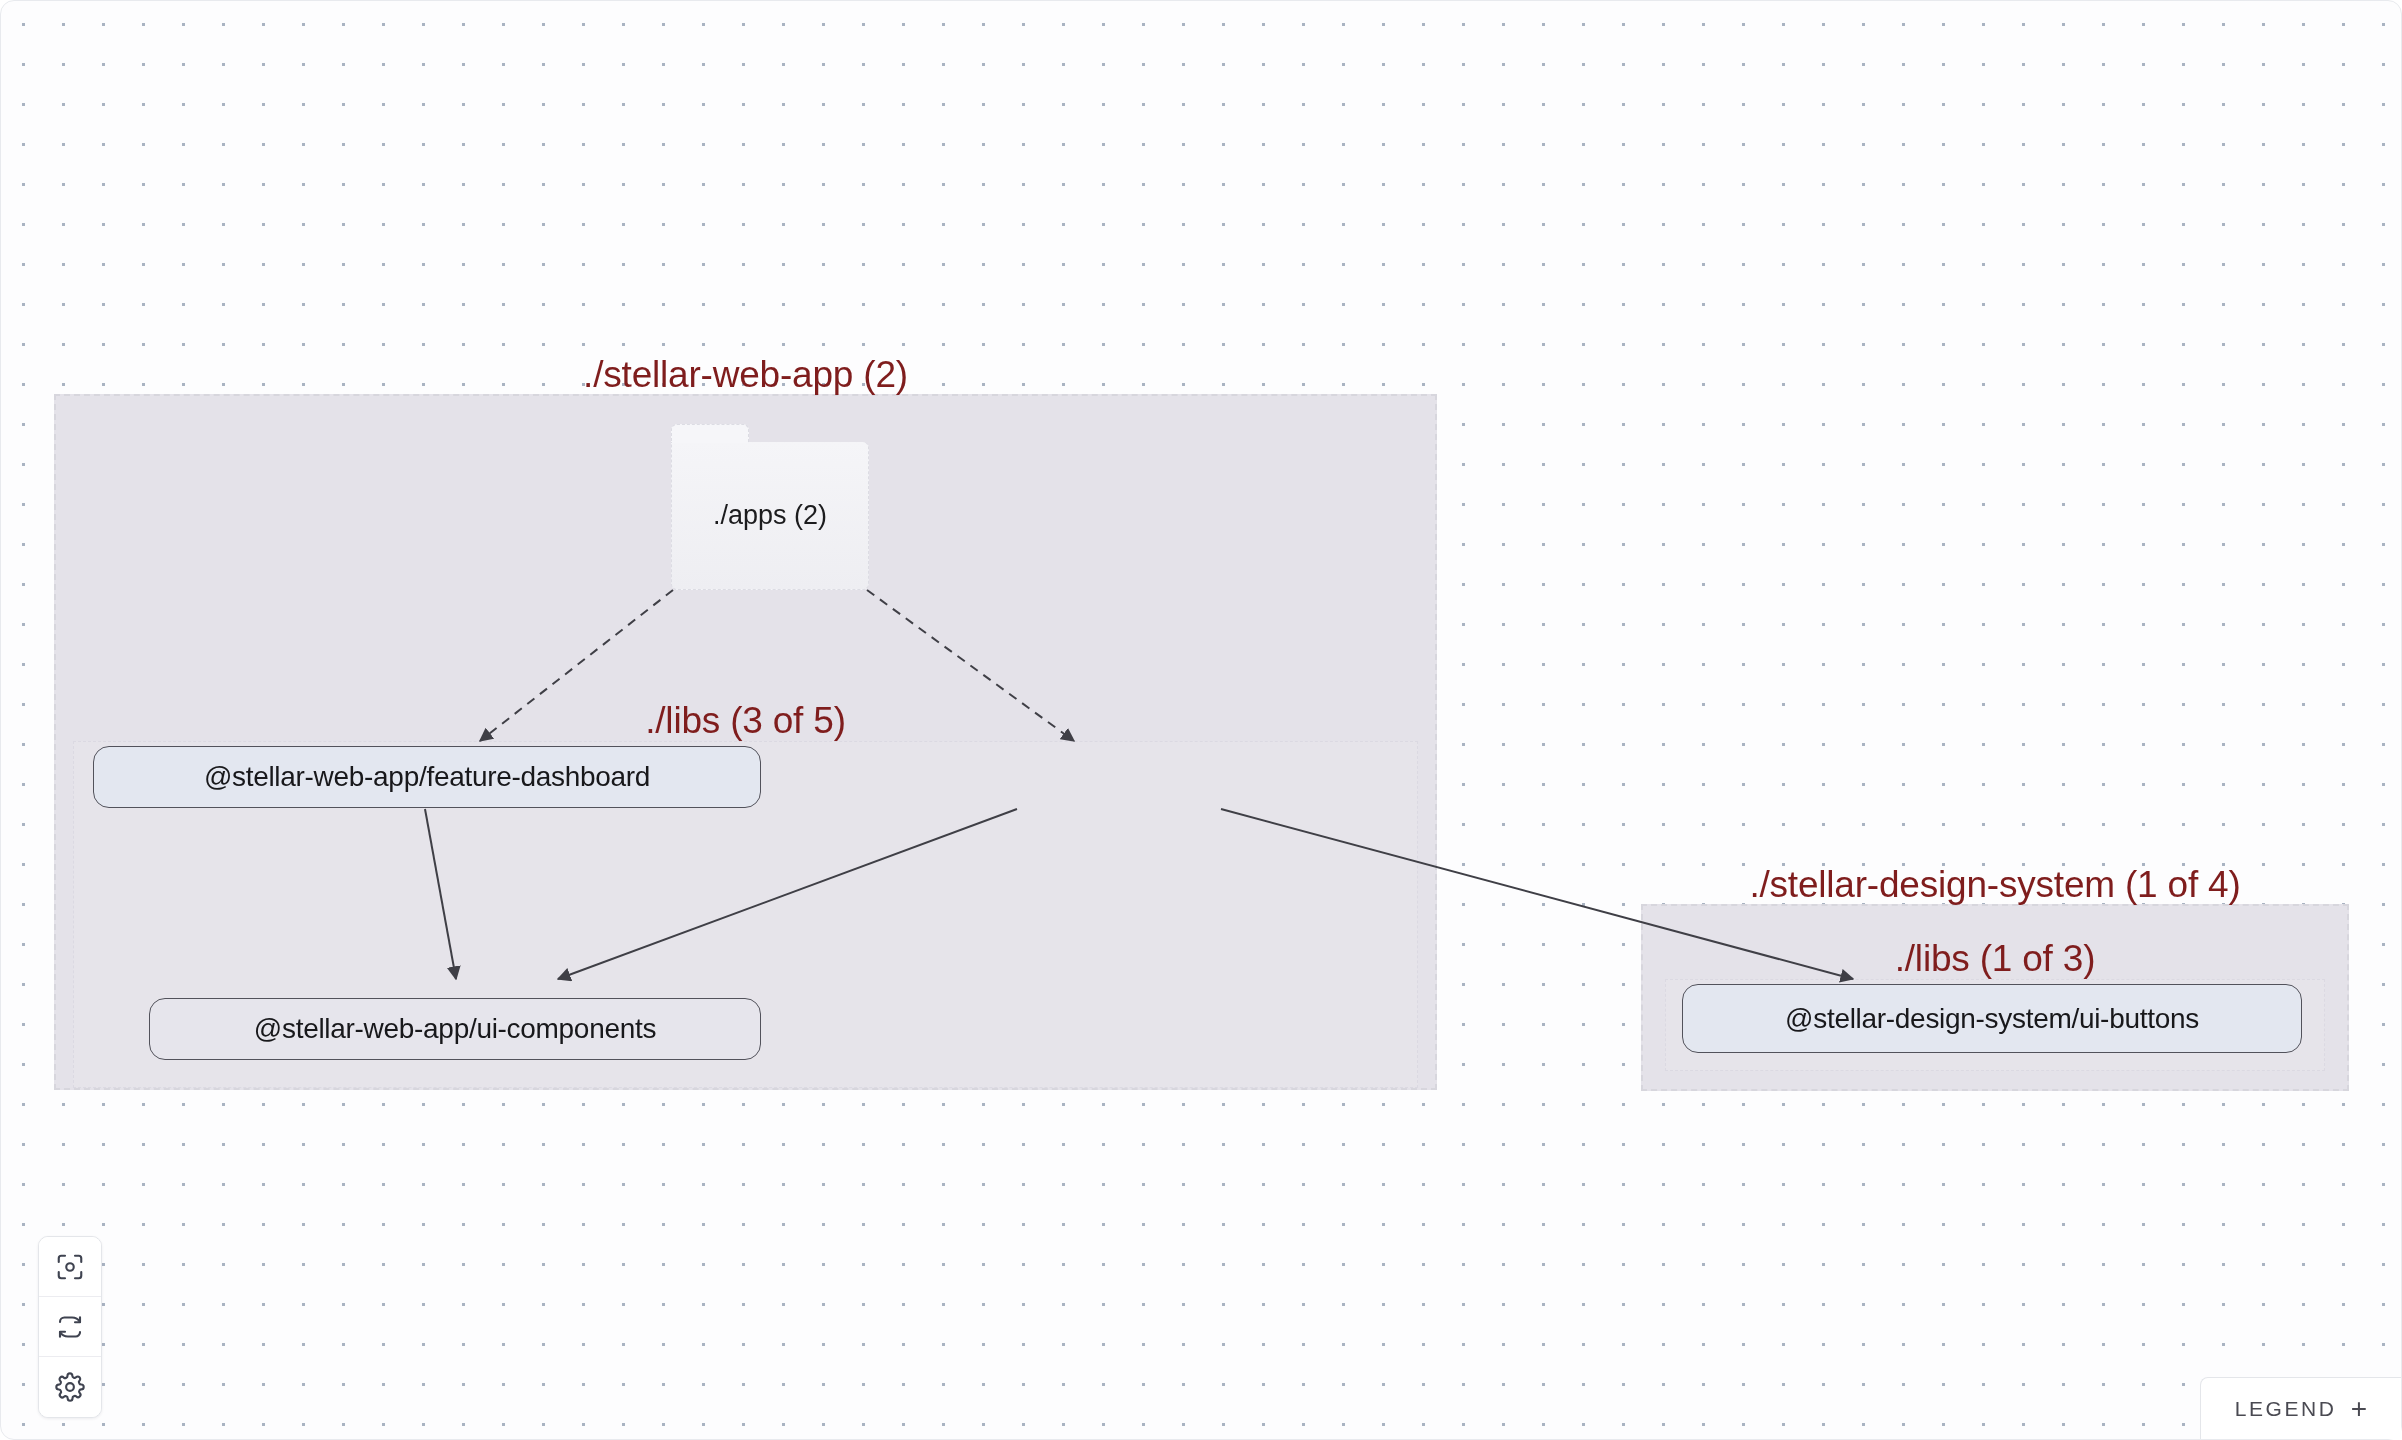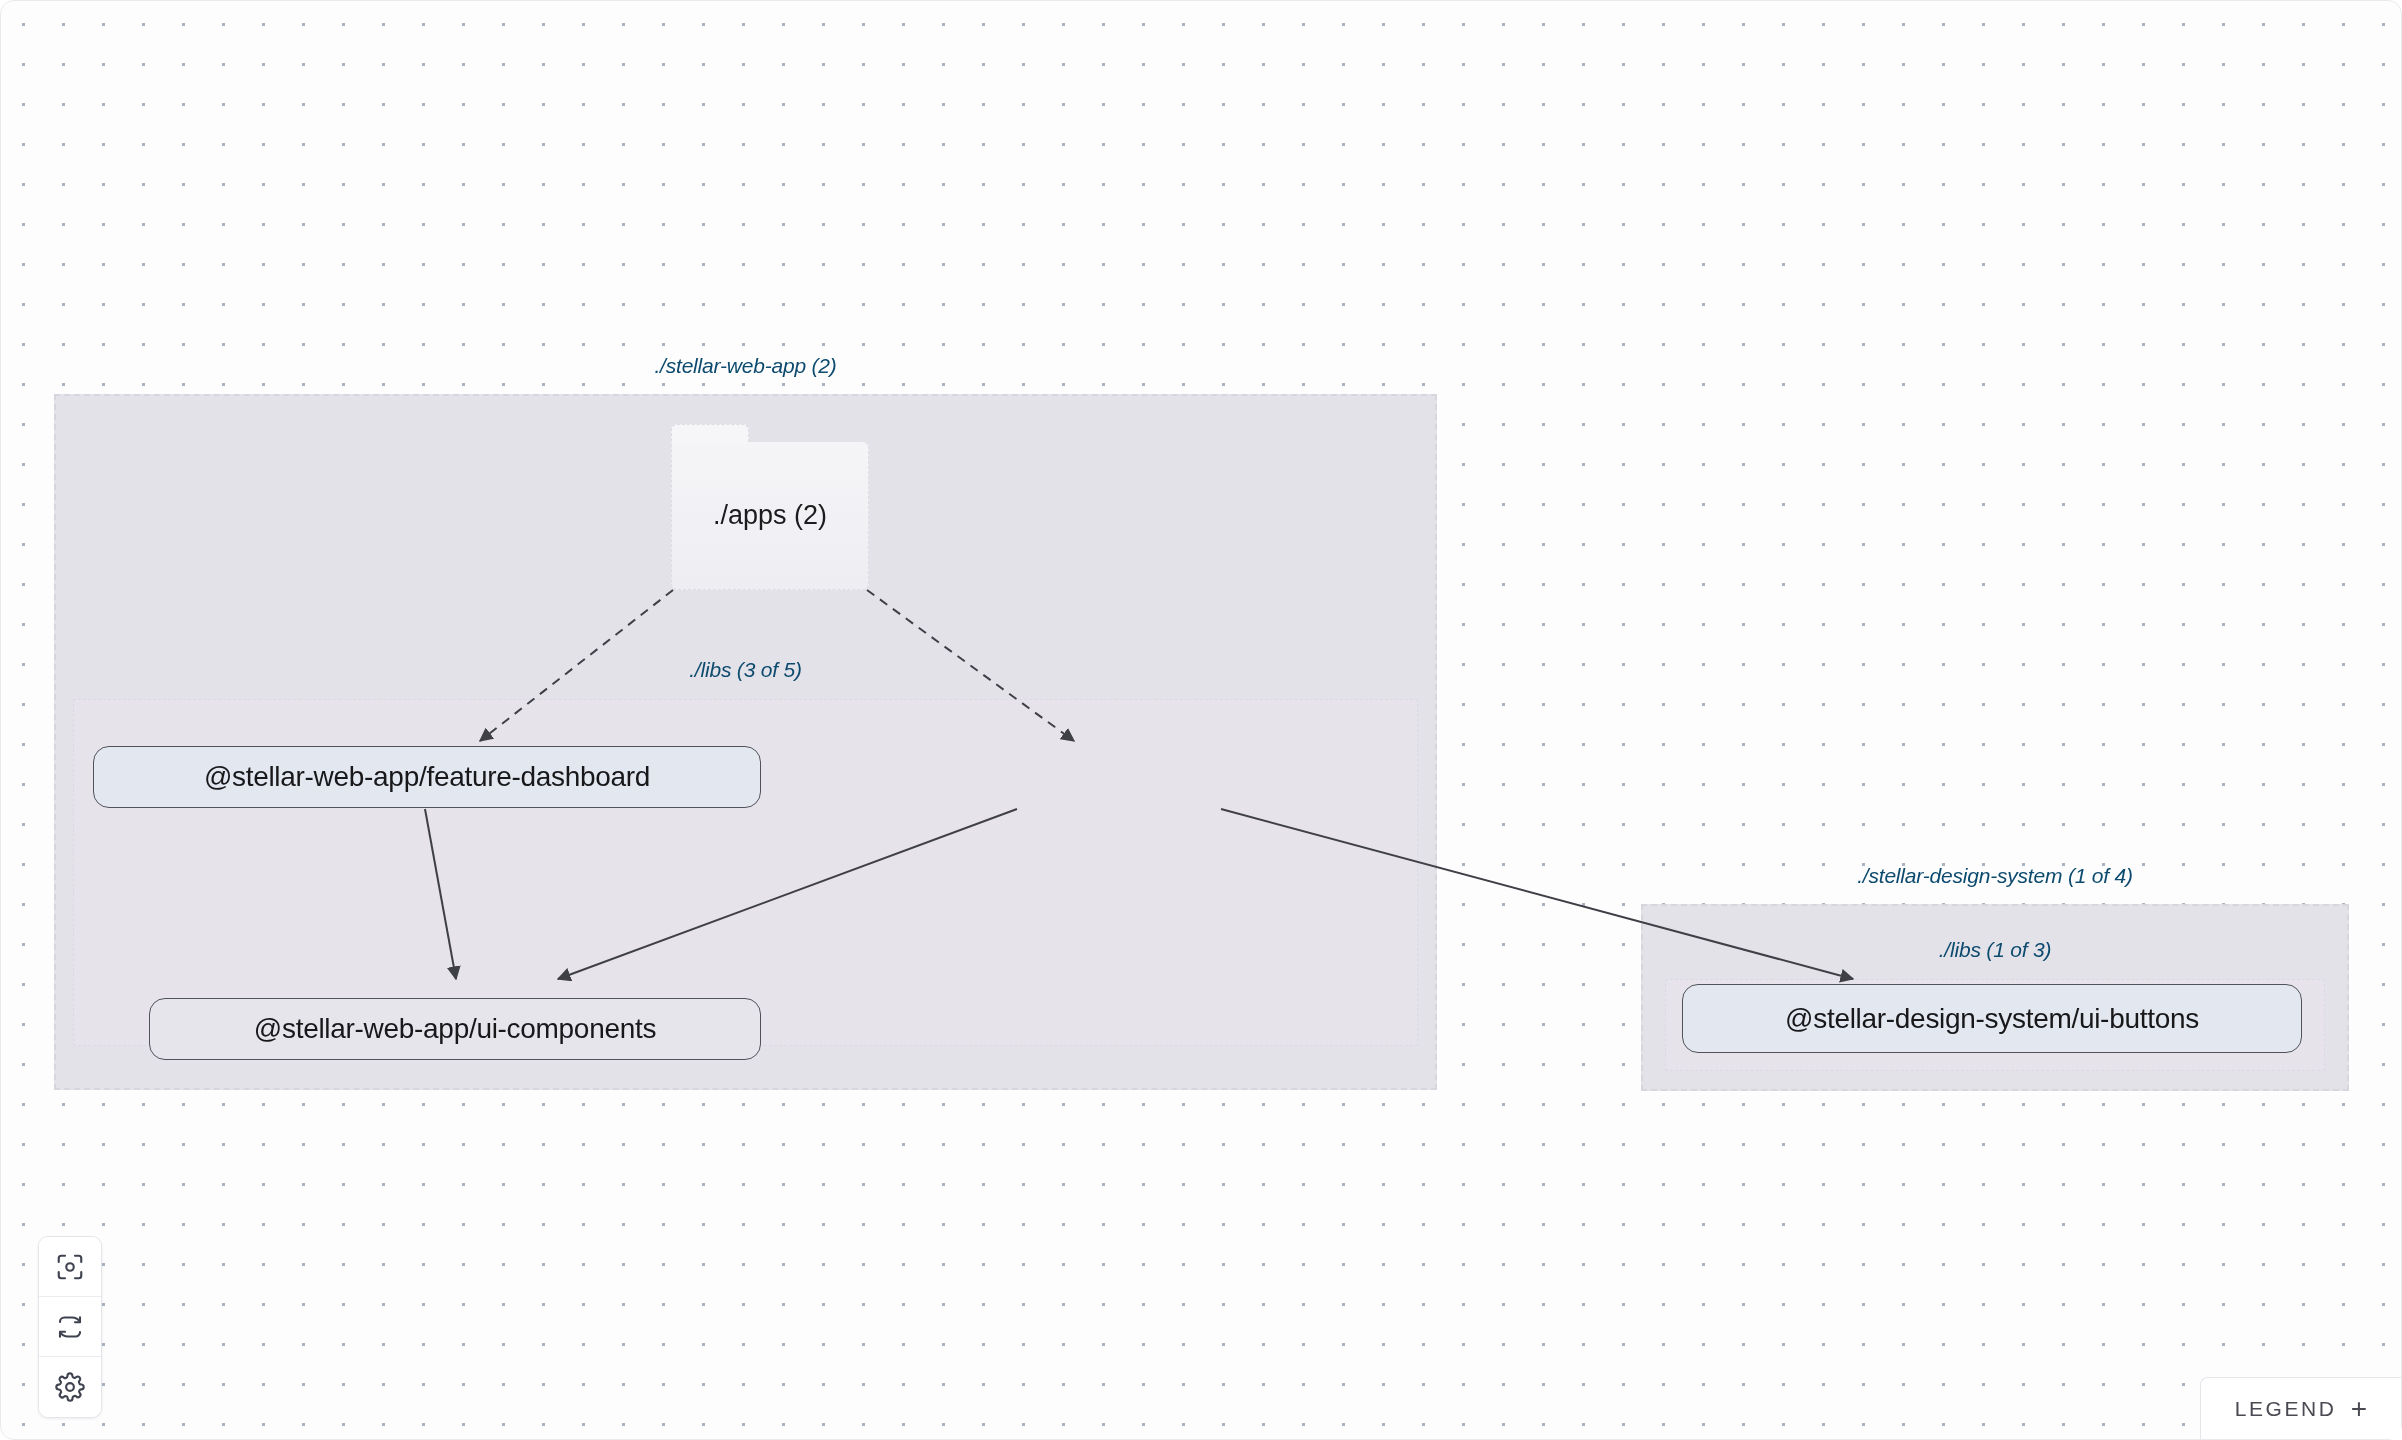--- a/index.html
+++ b/index.html
@@ -38,25 +38,24 @@
   }
   .group.nested {
     background: #e6e4ea;
     border: 1px dashed #dbd9e2;
   }
   .group-label {
     position: absolute;
     left: 0;
     width: 100%;
     text-align: center;
-    font-size: 21px;
-    color: #0c4a6e;
+    font-size: 37px;
+    color: #7f1d1d;
     white-space: nowrap;
     letter-spacing: -0.2px;
-    font-style: italic;
   }
 
   
   .folder {
     position: absolute;
     box-sizing: border-box;
     background: linear-gradient(180deg, #f5f5f8 0%, #eeeef2 100%);
     border: 1px dashed #dcdce3;
     border-top: none;
     border-radius: 0 6px 6px 6px;
@@ -166,21 +165,21 @@
 </style>
 </head>
 <body>
 
 <div id="canvas">
 
   <div class="group" id="g-web-app" style="left: 53px; top: 393px; width: 1383px; height: 696px;">
     <div class="group-label" style="top: -42px;">./stellar-web-app (2)</div>
   </div>
 
-  <div class="group nested" id="g-web-app-libs" style="left: 72px; top: 698px; width: 1345px; height: 347px;">
+  <div class="group nested" id="g-web-app-libs" style="left: 72px; top: 740px; width: 1345px; height: 347px;">
     <div class="group-label" style="top: -42px;">./libs (3 of 5)</div>
   </div>
 
   <div class="group" id="g-design-system" style="left: 1640px; top: 903px; width: 708px; height: 187px;">
     <div class="group-label" style="top: -42px;">./stellar-design-system (1 of 4)</div>
   </div>
 
   <div class="group nested" id="g-design-system-libs" style="left: 1664px; top: 978px; width: 660px; height: 92px;">
     <div class="group-label" style="top: -42px;">./libs (1 of 3)</div>
   </div>

